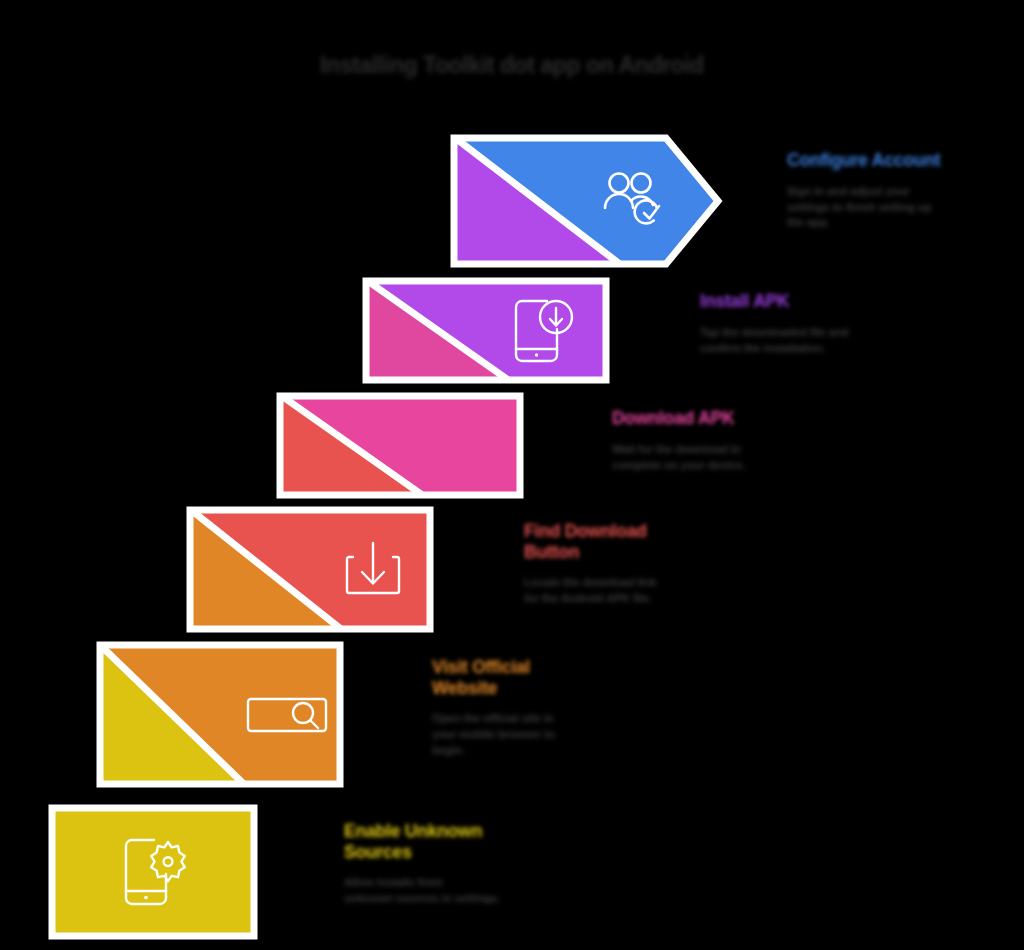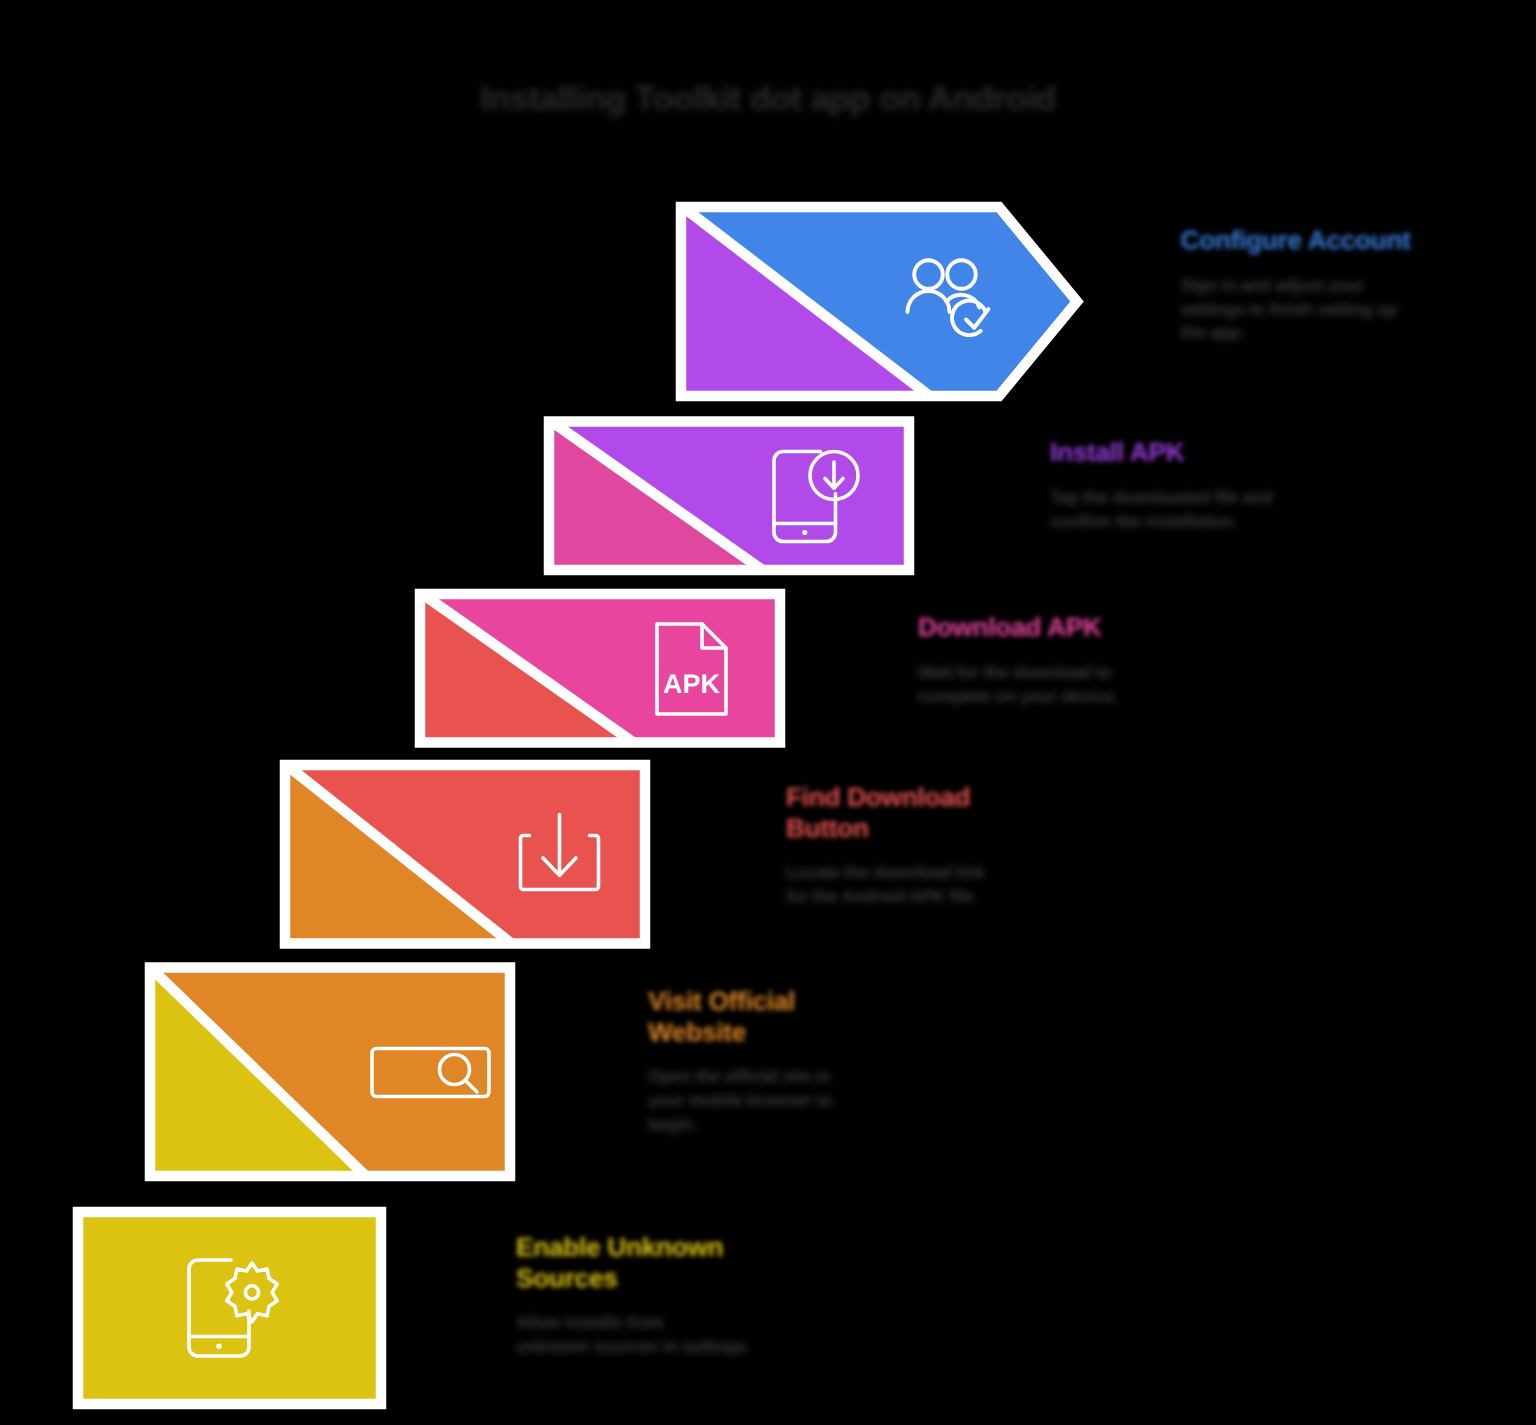--- a/index.html
+++ b/index.html
@@ -132,27 +132,20 @@
             </clipPath>
         </defs>
         <g clip-path="url(#clipC)">
           <rect x="0" y="0" width="248" height="107" fill="#e8459f"></rect>
           <polygon points="0,0 0,107 152,107" fill="#e8534f"></polygon>
           <polygon points="0,0 0,107 152,107" fill="none" stroke="#ffffff" stroke-width="7"></polygon>
         </g>
         <rect x="4" y="4" width="240" height="99" fill="none" stroke="#ffffff" stroke-width="7"></rect>
       </svg>
     </div>
-    <div class="icon" style="left:150px; top:18px; width:70px; height:72px;">
-      <svg width="58" height="68" viewBox="0 0 58 68" fill="none" stroke="#ffffff" stroke-width="2.4" stroke-linecap="round" stroke-linejoin="round">
-        <path d="M6 4 H36 L52 20 V64 H6 Z"></path>
-        <polyline points="36,4 36,20 52,20"></polyline>
-        <text x="29" y="50" fill="#ffffff" stroke="none" font-size="18" font-family="Liberation Sans, sans-serif" font-weight="bold" text-anchor="middle">APK</text>
-      </svg>
-    </div>
   </div>
 
   <div class="step" style="left:186px; top:506px; width:248px; height:127px;">
     <div class="shape">
       <svg viewBox="0 0 248 127" preserveAspectRatio="none">
         <defs>
           <clipPath id="clipD">
               <rect x="4" y="4" width="240" height="119"></rect>
             </clipPath>
         </defs>

